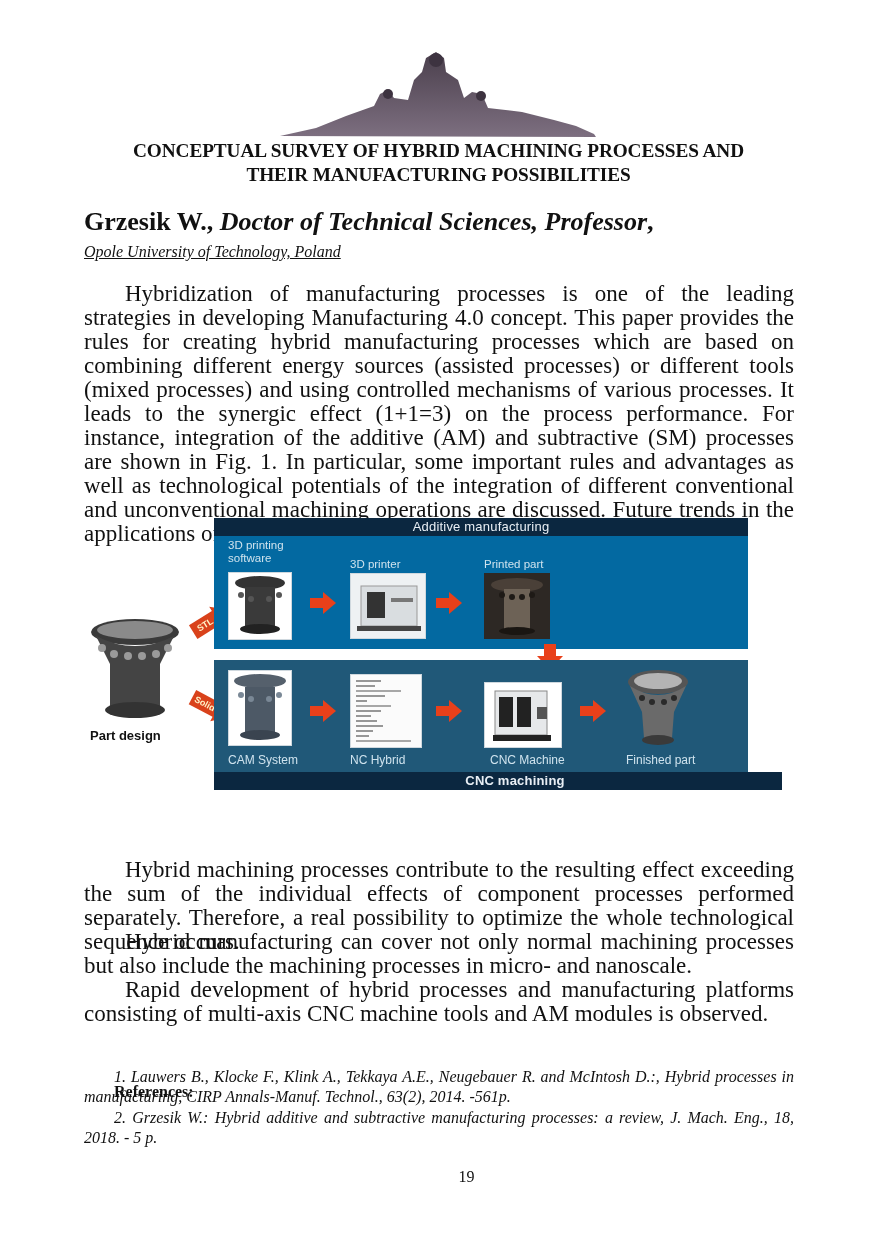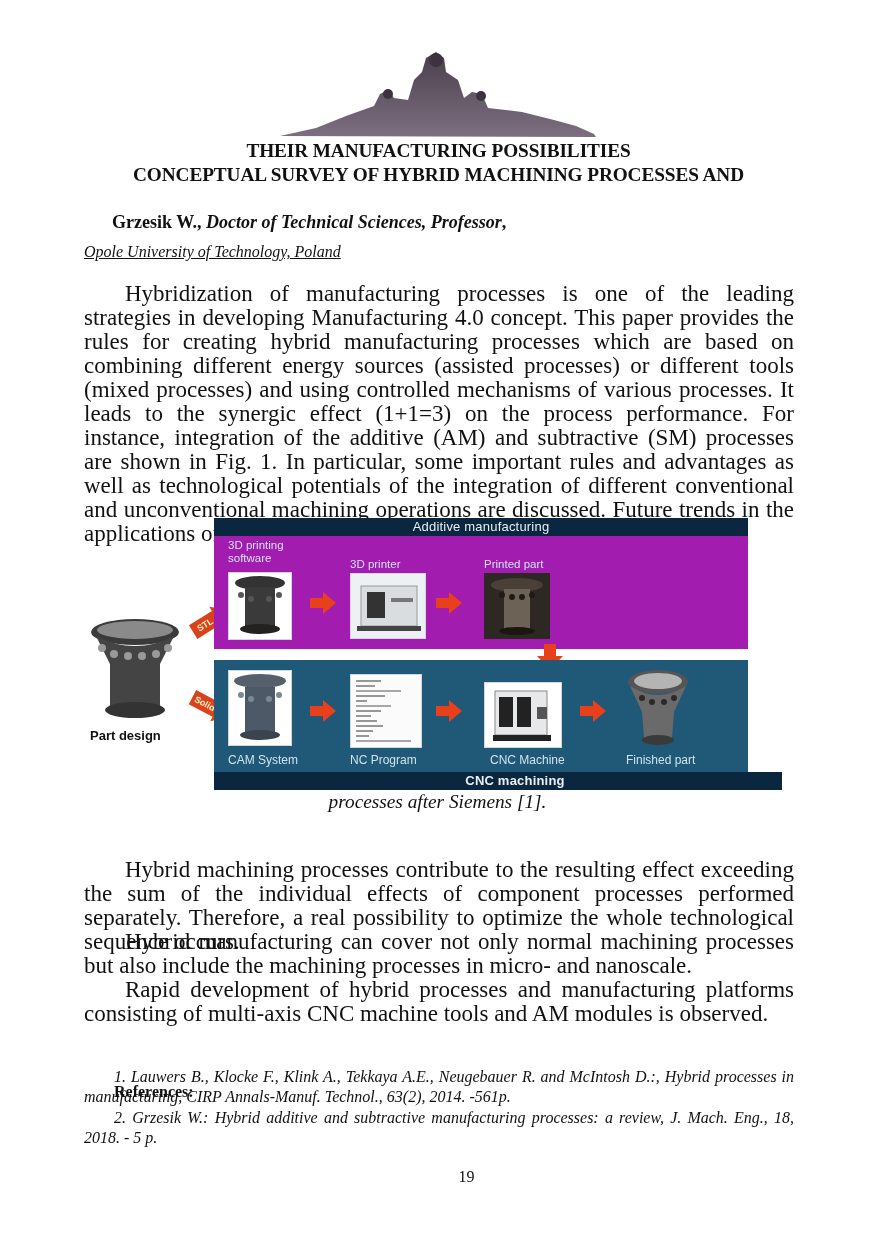--- a/index.html
+++ b/index.html
@@ -4,34 +4,34 @@
 <style>
   html, body { margin: 0; padding: 0; background: #ffffff; }
   body { width: 877px; height: 1240px; position: relative; overflow: hidden; font-family: "Liberation Serif", serif; color: #111; }
   .abs { position: absolute; }
 
   
   .emblem { left: 276px; top: 50px; width: 324px; height: 88px; }
 
   .title { left: 60px; width: 757px; top: 139px; text-align: center; font-weight: bold; font-size: 19.3px; line-height: 24px; letter-spacing: -0.1px; }
 
-  .author { left: 84px; top: 210px; font-size: 18px; line-height: 24px; margin-left: 28px; }
+  .author { left: 84px; top: 210px; font-size: 26px; line-height: 24px; }
   .author b { font-weight: bold; }
   .author .it { font-style: italic; font-weight: bold; }
   .affil { left: 84px; top: 240px; font-size: 16px; line-height: 24px; font-style: italic; text-decoration: underline; }
 
   .para { left: 84px; width: 710px; font-size: 23px; line-height: 24px; text-align: justify; text-indent: 41px; }
   .p1 { top: 282px; }
   .p2 { top: 858px; }
   .p3 { top: 930px; }
   .p4 { top: 978px; }
 
   
   .fig { left: 84px; top: 518px; width: 666px; height: 272px; }
-  .panel { position: absolute; left: 130px; width: 534px; background: #a21caf; }
+  .panel { position: absolute; left: 130px; width: 534px; background: #0369a1; }
   .panel-top { top: 0; height: 131px; }
   .panel-bot { top: 142px; height: 130px; background: #205878; }
   .bar { position: absolute; left: 0; width: 100%; height: 18px; background: #0b2740; color: #e8eef4; font-family: "Liberation Sans", sans-serif; font-size: 13px; text-align: center; line-height: 18px; letter-spacing: 0.2px; }
   .bar-top { top: 0; }
   .bar-bot { bottom: 0; font-weight: bold; padding-left: 34px; }
   .lbl { position: absolute; color: #cfe3ee; font-family: "Liberation Sans", sans-serif; font-size: 11.5px; line-height: 13px; }
   .thumb { position: absolute; background: #f4f4f4; border: 1px solid #cfd8de; overflow: hidden; }
   .rarrow { position: absolute; width: 26px; height: 22px; }
   .rarrow::before { content: ""; position: absolute; left: 0; top: 6px; width: 14px; height: 10px; background: #e8401a; }
   .rarrow::after { content: ""; position: absolute; left: 13px; top: 0; border-top: 11px solid transparent; border-bottom: 11px solid transparent; border-left: 13px solid #e8401a; }
@@ -64,22 +64,22 @@
       </linearGradient>
     </defs>
     <path d="M4 86 L40 78 L70 66 L98 56 L104 44 L112 40 L118 48 L132 50 L138 30 L146 22 L150 8 L160 2 L168 8 L170 22 L182 30 L188 48 L196 42 L206 44 L212 58 L246 62 L278 70 L300 76 L318 84 L320 87 Z" fill="url(#sg)"></path>
     <circle cx="160" cy="10" r="7" fill="#3d3340"></circle>
     <circle cx="112" cy="44" r="5" fill="#3d3340"></circle>
     <circle cx="205" cy="46" r="5" fill="#3d3340"></circle>
   </svg>
 </div>
 
 <div class="abs title">
+  <div>CONCEPTUAL SURVEY OF HYBRID MACHINING PROCESSES AND</div>
   <div>THEIR MANUFACTURING POSSIBILITIES</div>
-  <div>CONCEPTUAL SURVEY OF HYBRID MACHINING PROCESSES AND</div>
 </div>
 
 <div class="abs author">
   <b>Grzesik W.,</b>
   <span class="it">Doctor of Technical Sciences, Professor</span><b>,</b>
 </div>
 <div class="abs affil">Opole University of Technology, Poland</div>
 
 <div class="abs para p1">Hybridization of manufacturing processes is one of the leading strategies in developing Manufacturing 4.0 concept. This paper provides the rules for creating hybrid manufacturing processes which are based on combining different energy sources (assisted processes) or different tools (mixed processes) and using controlled mechanisms of various processes. It leads to the synergic effect (1+1=3) on the process performance. For instance, integration of the additive (AM) and subtractive (SM) processes are shown in Fig. 1. In particular, some important rules and advantages as well as technological potentials of the integration of different conventional and unconventional machining operations are discussed. Future trends in the applications of hybrid machining processes are outlined [1,2].</div>
 
@@ -190,21 +190,21 @@
             <line x1="5" y1="36" x2="30" y2="36"></line>
             <line x1="5" y1="41" x2="20" y2="41"></line>
             <line x1="5" y1="46" x2="26" y2="46"></line>
             <line x1="5" y1="51" x2="32" y2="51"></line>
             <line x1="5" y1="56" x2="22" y2="56"></line>
             <line x1="5" y1="61" x2="18" y2="61"></line>
             <line x1="5" y1="66" x2="60" y2="66"></line>
           </g>
         </svg>
     </div>
-    <div class="lbl" style="left:136px;top:94px;font-size:12px;">NC Program</div>
+    <div class="lbl" style="left:136px;top:94px;font-size:12px;">NC Hybrid</div>
     <div class="rarrow" style="left:222px;top:40px;"></div>
     <div class="thumb" style="left:270px;top:22px;width:76px;height:64px;background:#fff;">
       <svg width="76" height="64" viewBox="0 0 76 64">
           <rect width="76" height="64" fill="#fff"></rect>
           <rect x="10" y="8" width="52" height="44" fill="#e6e8ea" stroke="#888"></rect>
           <rect x="14" y="14" width="14" height="30" fill="#222"></rect>
           <rect x="32" y="14" width="14" height="30" fill="#222"></rect>
           <rect x="52" y="24" width="10" height="12" fill="#555"></rect>
           <rect x="8" y="52" width="58" height="6" fill="#222"></rect>
         </svg>
@@ -224,21 +224,20 @@
             <circle cx="48" cy="30" r="3"></circle>
           </g>
         </svg>
     </div>
     <div class="lbl" style="left:412px;top:94px;font-size:12px;">Finished part</div>
     <div class="bar bar-bot">CNC machining</div>
   </div>
 </div>
 
 <div class="abs caption" style="left:50px;">
-  <div>processes after Siemens [1].</div>
 </div>
 
 <div class="abs para p2">Hybrid machining processes contribute to the resulting effect exceeding the sum of the individual effects of component processes performed separately. Therefore, a real possibility to optimize the whole technological sequence occurs.</div>
 <div class="abs para p3">Hybrid manufacturing can cover not only normal machining processes but also include the machining processes in micro- and nanoscale.</div>
 <div class="abs para p4">Rapid development of hybrid processes and manufacturing platforms consisting of multi-axis CNC machine tools and AM modules is observed.</div>
 
 <div class="abs refs-h">References:</div>
 <div class="abs ref r1">1. Lauwers B., Klocke F., Klink A., Tekkaya A.E., Neugebauer R. and McIntosh D.:, Hybrid processes in manufacturing, CIRP Annals-Manuf. Technol., 63(2), 2014. -561p.</div>
 <div class="abs ref r2">2. Grzesik W.: Hybrid additive and subtractive manufacturing processes: a review, J. Mach. Eng., 18, 2018. - 5 p.</div>
 

